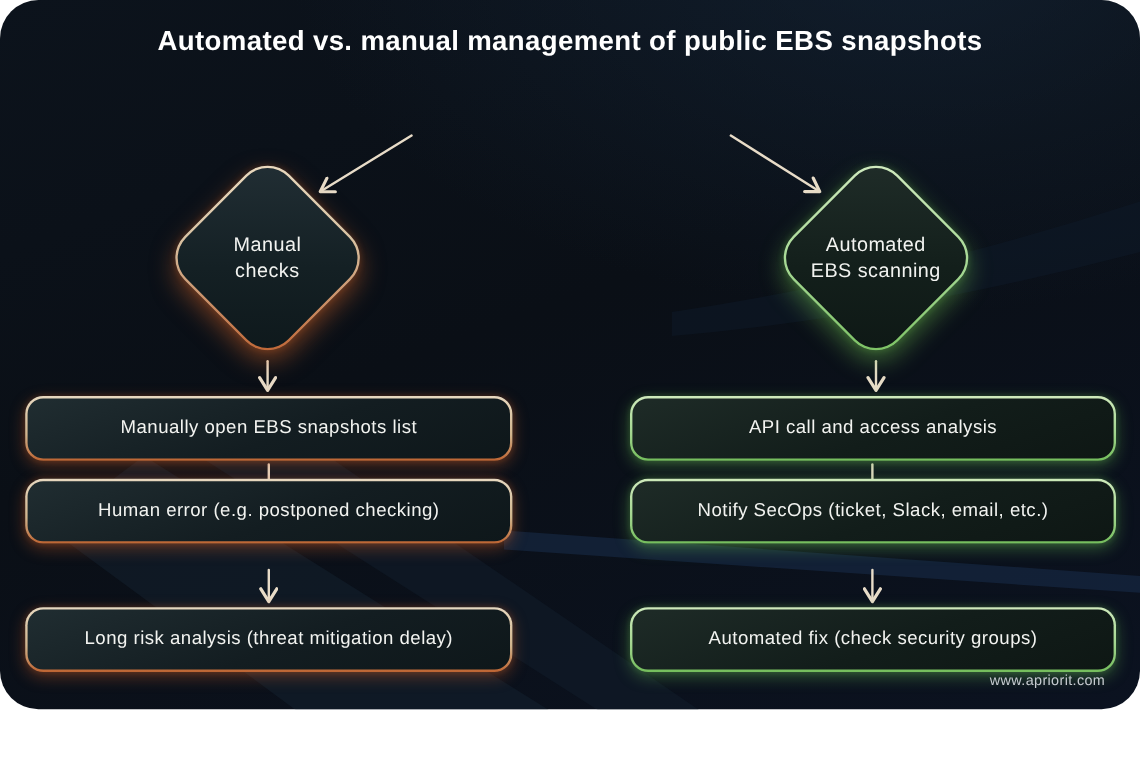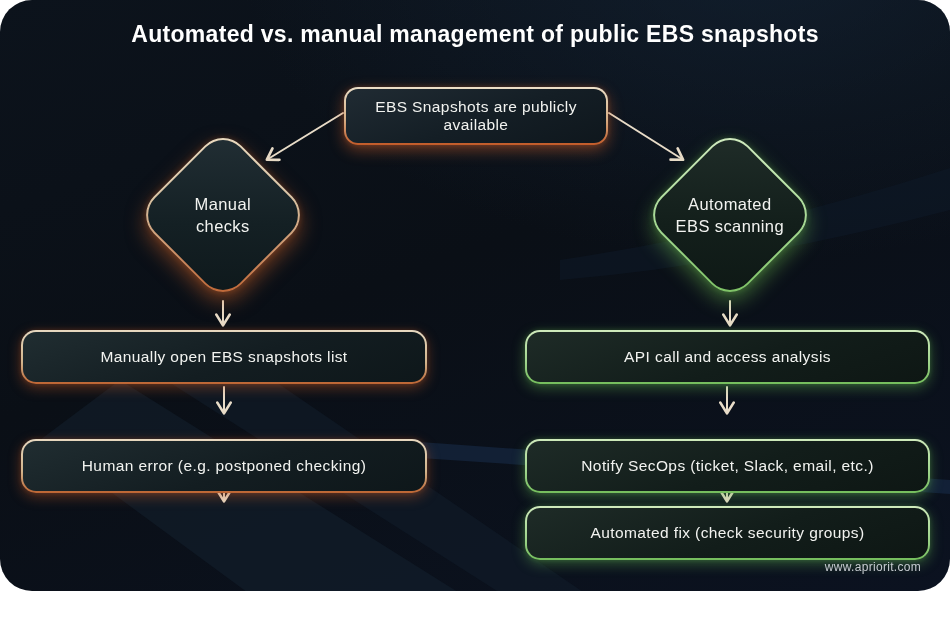--- a/index.html
+++ b/index.html
@@ -35,21 +35,21 @@
     box-shadow:0 4px 13px rgba(205,95,40,.40),0 0 5px rgba(205,95,40,.22);
   }
   .step.manual .node-inner{background:linear-gradient(160deg,#202d31 0%,#131d21 55%,#0e171a 100%);}
   .step.auto{
     background:linear-gradient(180deg,#cfeabc 0%,#a4d791 55%,#74bd5c 100%);
     box-shadow:0 4px 13px rgba(106,189,84,.40),0 0 5px rgba(106,189,84,.22);
   }
   .step.auto .node-inner{background:linear-gradient(160deg,#1e2b27 0%,#121d1a 55%,#0e1714 100%);}
   .col-l{left:21px;width:406px;}
   .col-r{left:525px;width:405px;}
-  .row1{top:330px;} .row2{top:439px;} .row3{top:506px;}
+  .row1{top:330px;} .row2{top:399px;} .row3{top:506px;}
   
   .diamond{
     width:124px;height:124px;border-radius:26px;transform:rotate(45deg);
   }
   .diamond .node-inner{border-radius:24px;}
   .diamond .label{transform:rotate(-45deg);width:170px;font-size:16.5px;line-height:1.35;
     color:#f2f3f0;text-align:center;white-space:pre-line;letter-spacing:.4px;}
   .diamond.manual{
     left:161px;top:153px;
     background:linear-gradient(135deg,#ecdcc2 0%,#d9c3a4 40%,#bd5e2c 100%);
@@ -99,44 +99,43 @@
       <line x1="730" y1="301" x2="730" y2="324" marker-end="url(#chev)"></line>
       <line x1="224" y1="387" x2="224" y2="412" marker-end="url(#chev)"></line>
       <line x1="224" y1="475" x2="224" y2="500" marker-end="url(#chev)"></line>
       <line x1="727" y1="387" x2="727" y2="412" marker-end="url(#chev)"></line>
       <line x1="727" y1="475" x2="727" y2="500" marker-end="url(#chev)"></line>
     </g>
   </svg>
 
   <div class="title">Automated vs. manual management of public EBS snapshots</div>
 
-  <div class="node start">
-    <div class="node-inner">EBS Snapshots are publicly
-available</div>
-  </div>
 
   <div class="node diamond manual">
     <div class="node-inner">
       <div class="label">Manual
 checks</div>
     </div>
   </div>
   <div class="node diamond auto">
     <div class="node-inner">
       <div class="label">Automated
 EBS scanning</div>
     </div>
   </div>
 
   <div class="node step manual col-l row1">
     <div class="node-inner">Manually open EBS snapshots list</div>
   </div>
   <div class="node step manual col-l row2">
     <div class="node-inner">Human error (e.g. postponed checking)</div>
   </div>
+  <div class="node step manual col-l row3">
+    <div class="node-inner">Long risk analysis (threat mitigation delay)</div>
+  </div>
 
   <div class="node step auto col-r row2">
     <div class="node-inner">Notify SecOps (ticket, Slack, email, etc.)</div>
   </div>
   <div class="node step auto col-r row1">
     <div class="node-inner">API call and access analysis</div>
   </div>
   <div class="node step auto col-r row3">
     <div class="node-inner">Automated fix (check security groups)</div>
   </div>

